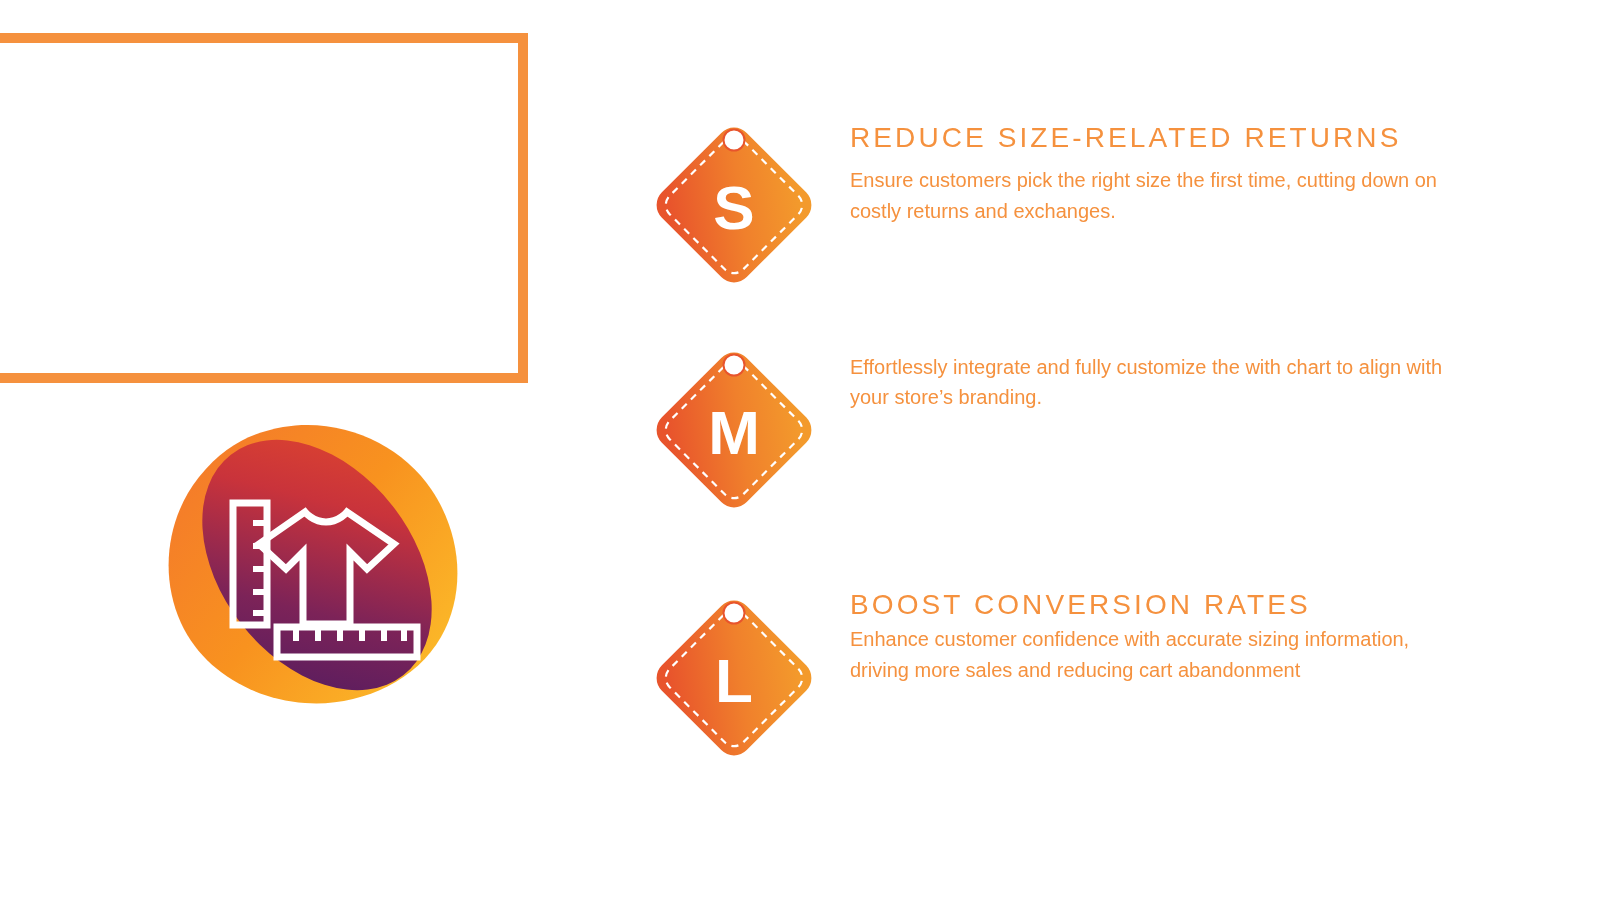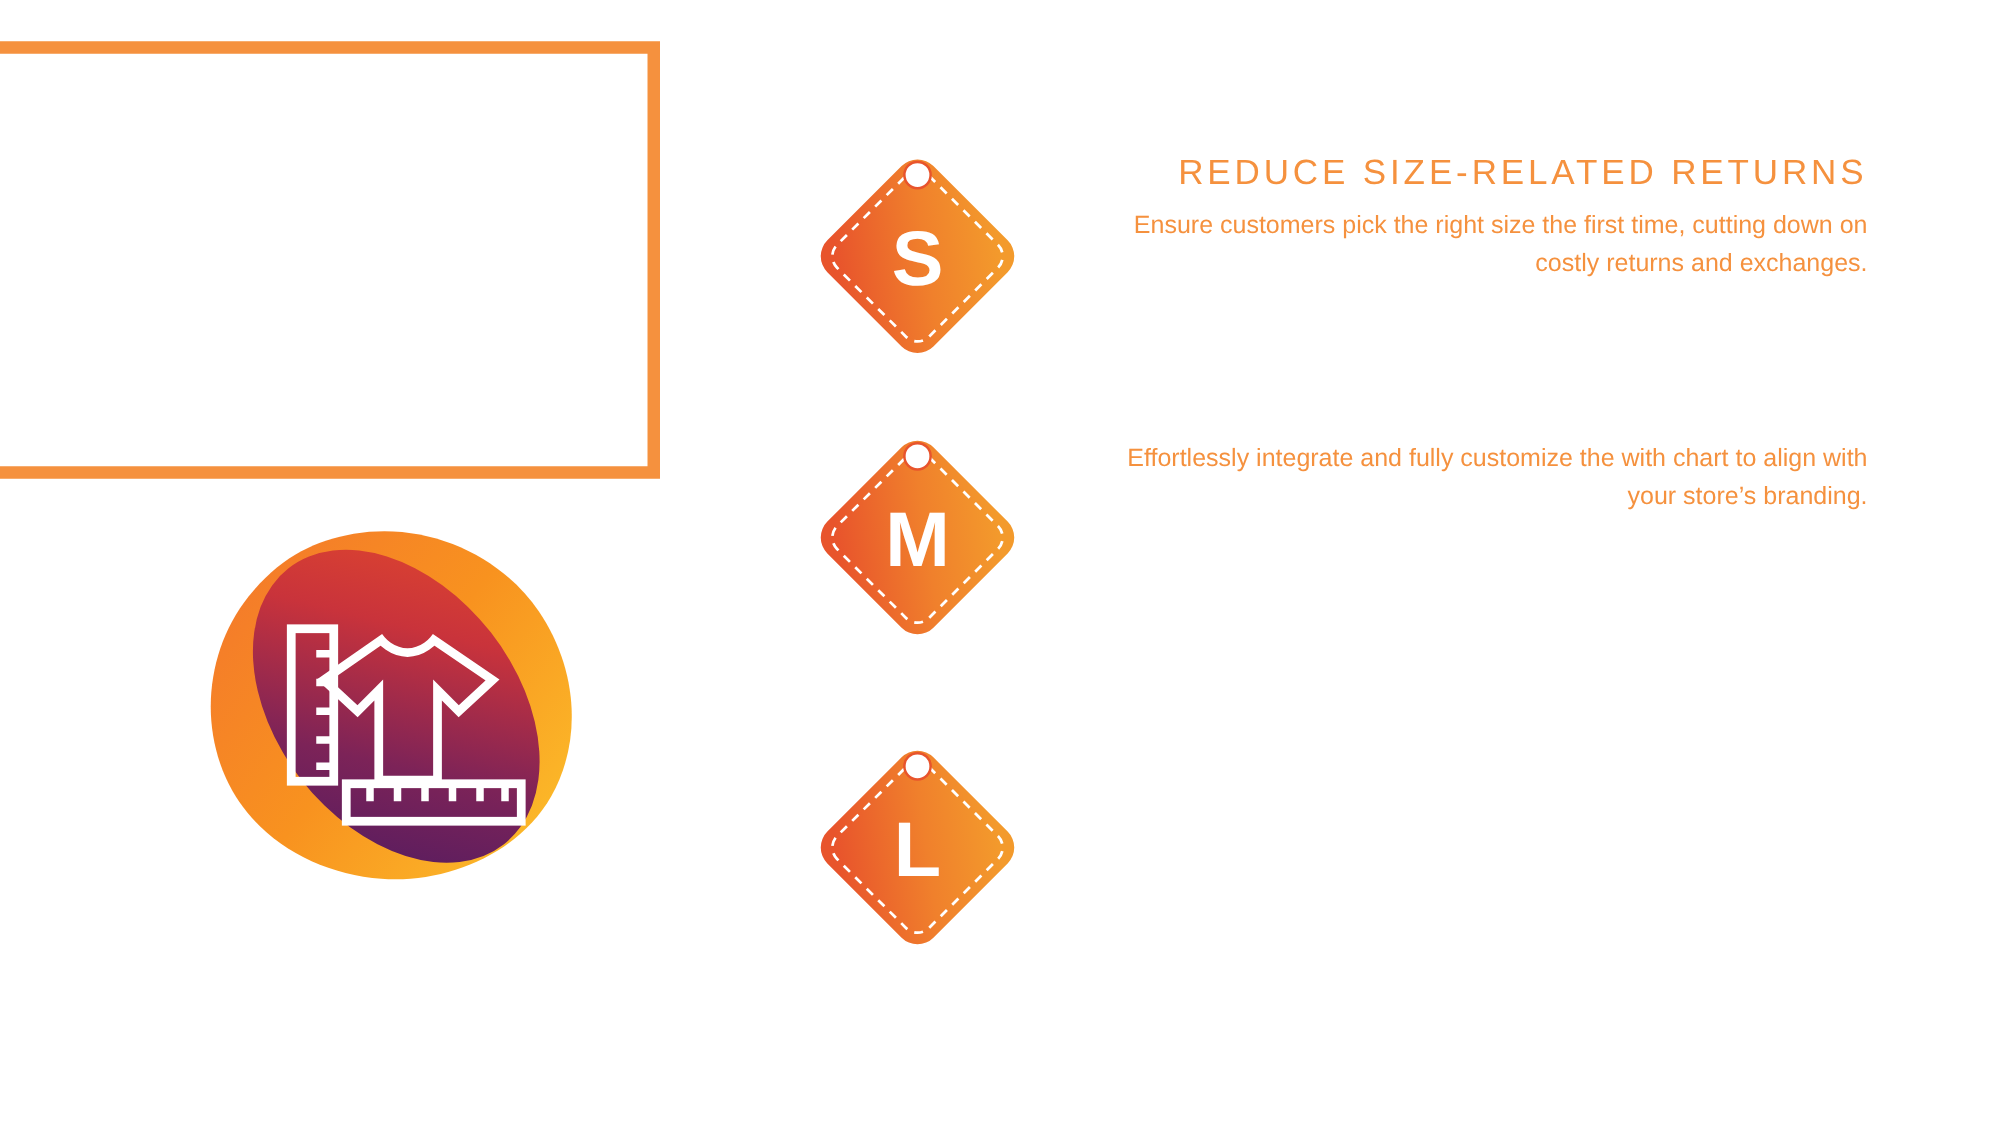--- a/index.html
+++ b/index.html
@@ -50,21 +50,21 @@
     left:0; top:0; width:200px; height:200px;
     display:flex; align-items:center; justify-content:center;
     color:#ffffff;
     font-size:62px;
     font-weight:bold;
     line-height:1;
     padding-top:6px;
     user-select:none;
   }
 
-  .reason-text { position:absolute; left:254px; width:620px;text-align:right; }
+  .reason-text { position:absolute; left:230px; width:620px; }
   .r1 .reason-text { top:16px; }
   .r2 .reason-text { top:12px; }
   .r3 .reason-text { top:10px; }
 
   .reason-heading {
     color:#F5913E;
     font-size:28px;
     font-weight:400;
     letter-spacing:3.1px;
     line-height:1.22;
@@ -197,16 +197,18 @@
         </defs>
         <g transform="rotate(45 100 100)">
           <rect x="40" y="40" width="120" height="120" rx="18" ry="18" fill="url(#gTag3)"></rect>
           <rect x="48" y="48" width="104" height="104" rx="13" ry="13" fill="none" stroke="#ffffff" stroke-width="2.2" stroke-dasharray="7 6"></rect>
         </g>
         <circle cx="100" cy="35" r="10.5" fill="#ffffff" stroke="#E8542C" stroke-width="2"></circle>
       </svg>
       <div class="tag-letter">L</div>
     </div>
     <div class="reason-text">
+      <div class="reason-heading">Boost Conversion Rates</div>
+      <div class="reason-body">Enhance customer confidence with accurate sizing information, driving more sales and reducing cart abandonment</div>
     </div>
   </div>
 
 </div>
 
 </body></html>

